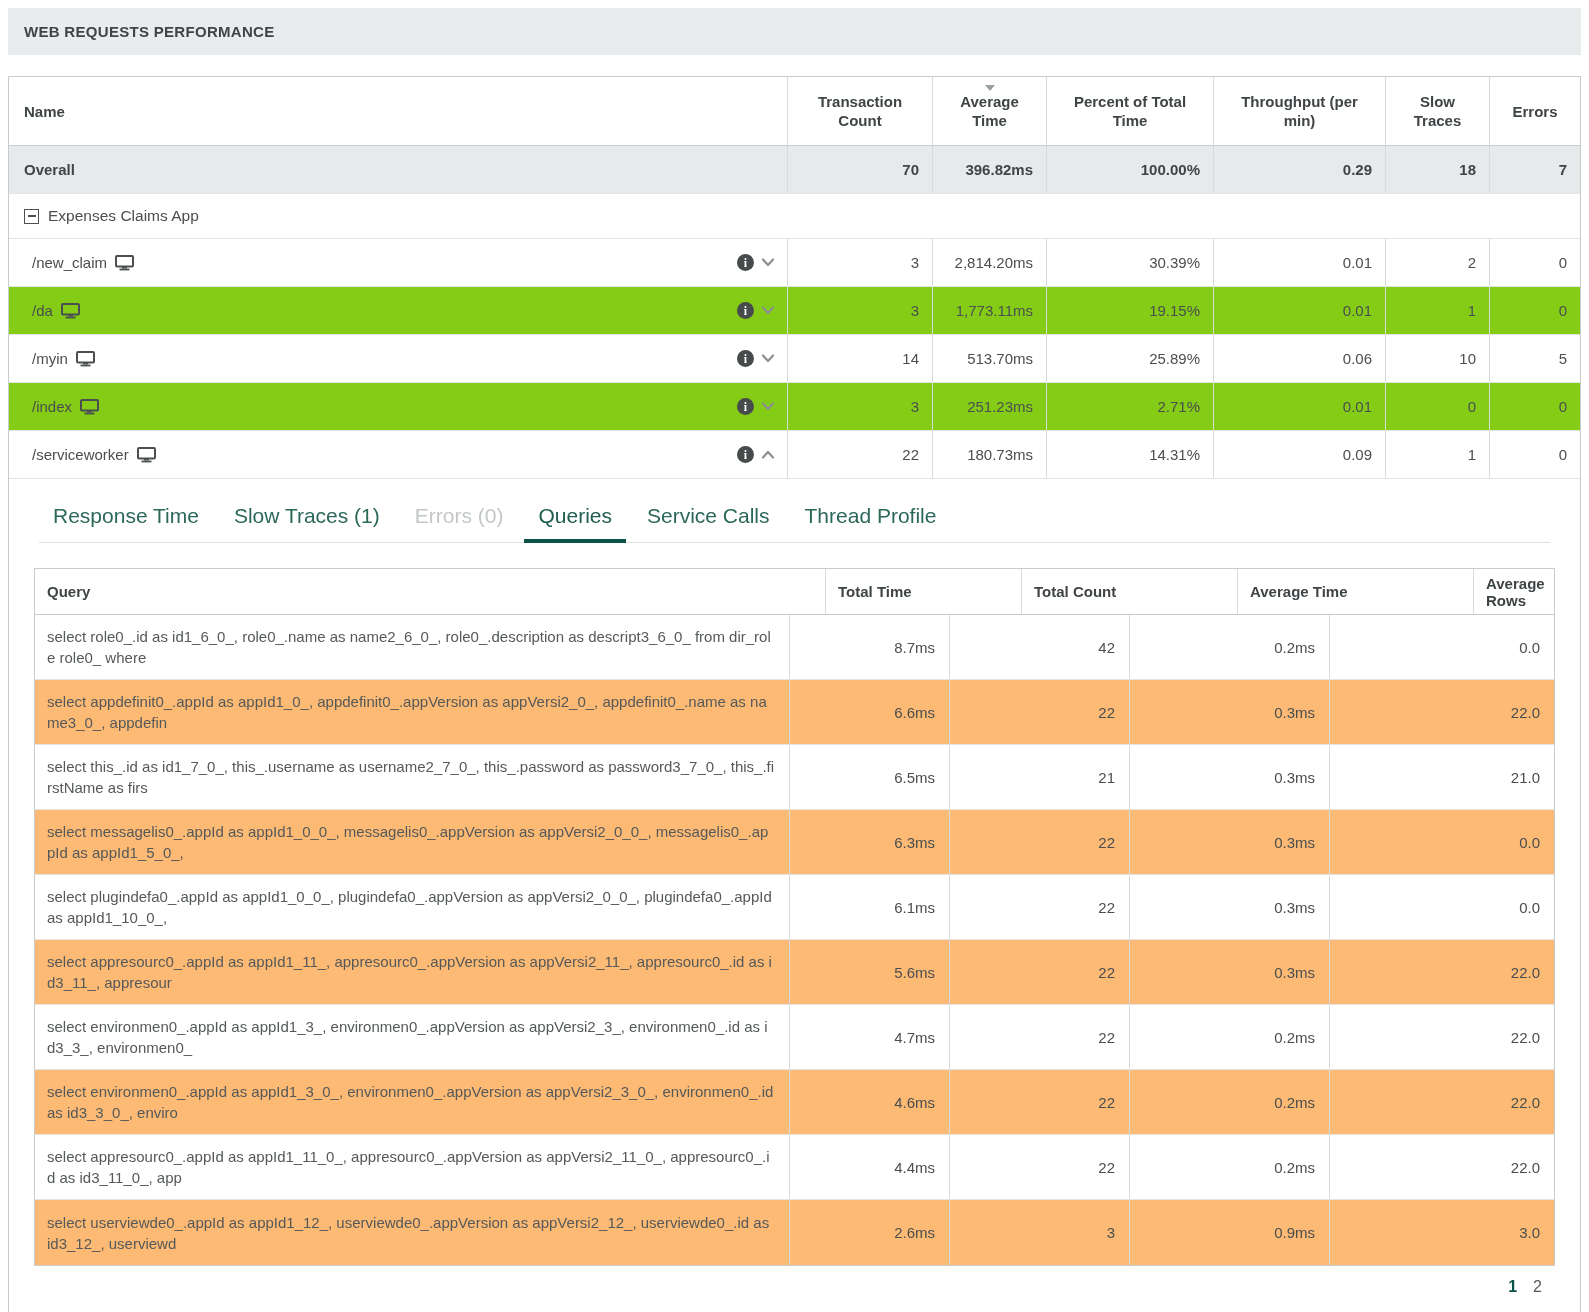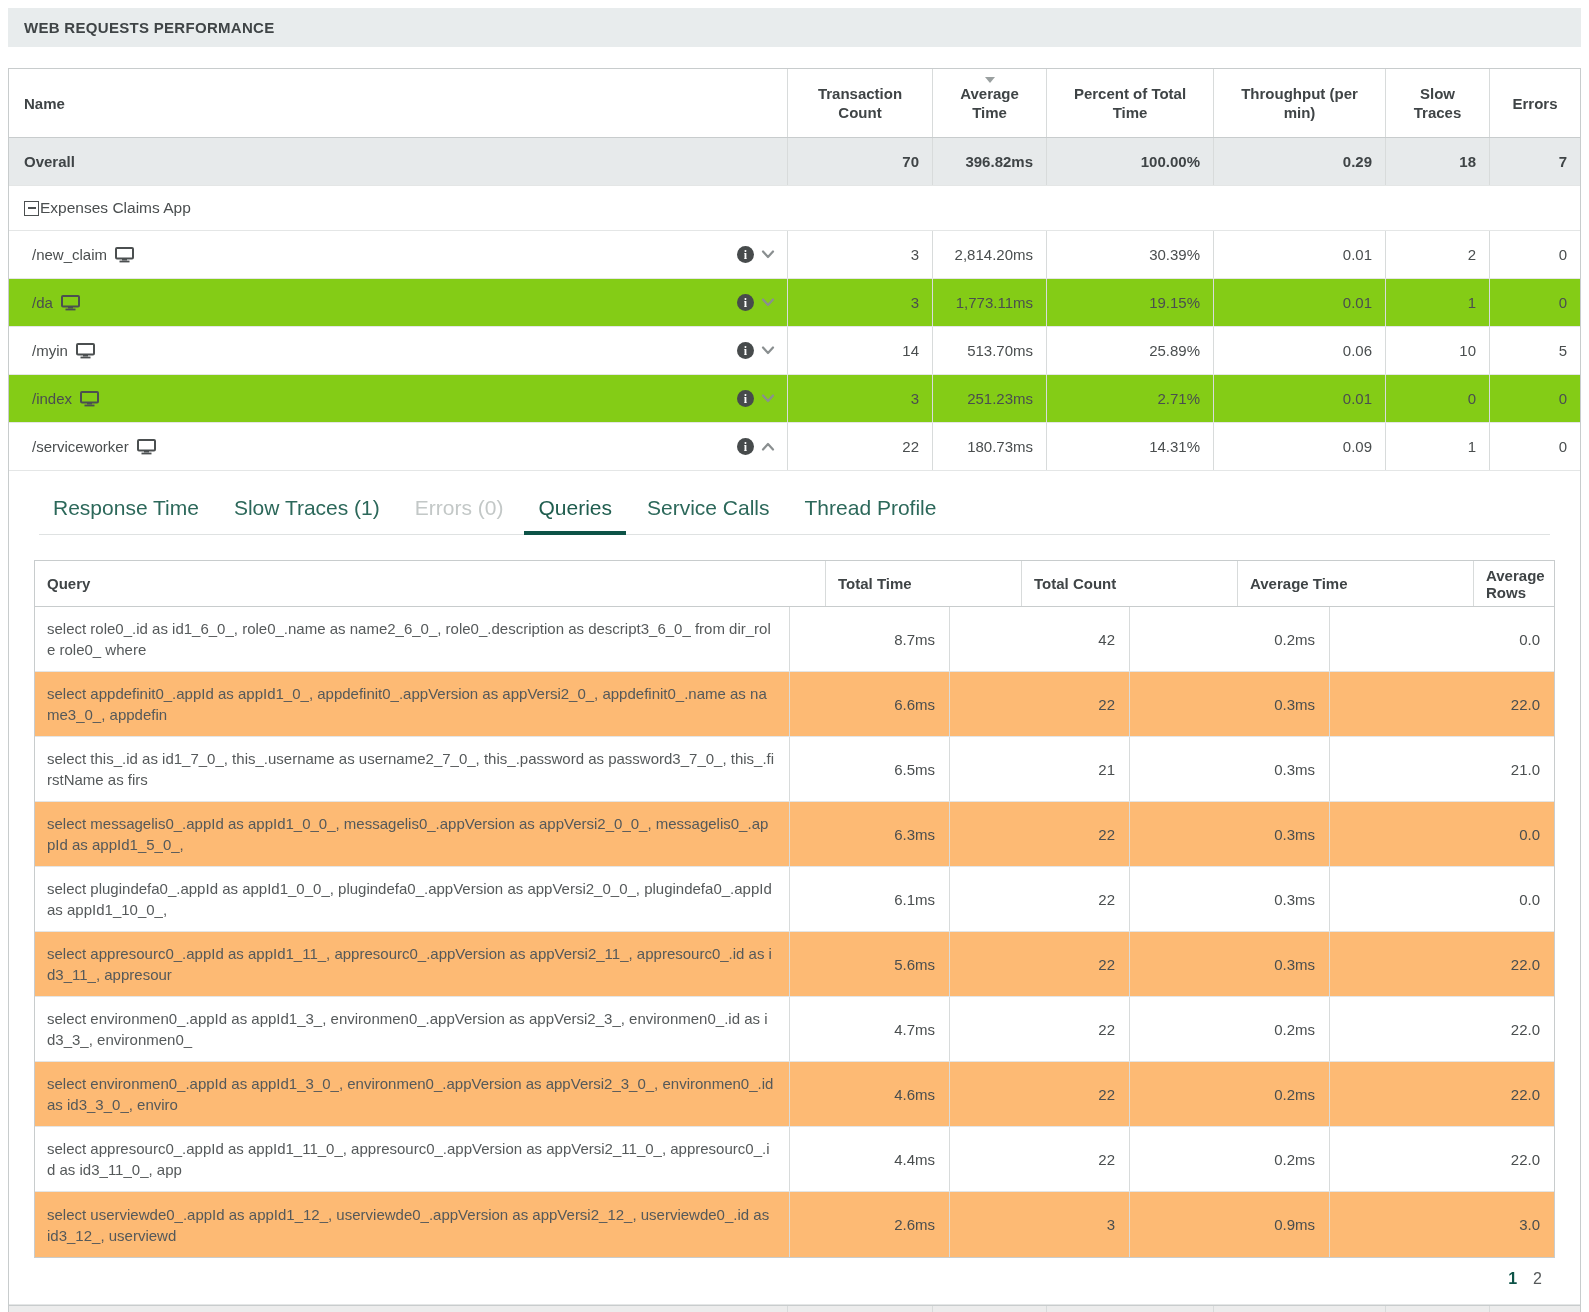--- a/index.html
+++ b/index.html
@@ -6,21 +6,21 @@
   html,body { margin:0; padding:0; }
   body {
     width:1589px; height:1312px; overflow:hidden;
     background:#fff; color:#4a4e4f;
     font-family:"Liberation Sans", sans-serif; font-size:15px;
   }
   .page { margin:8px; }
 
   
   .titlebar {
-    background:#e8eced; height:39px;
+    background:#e8eced; height:47px;
     display:flex; align-items:center; padding-left:16px;
     font-weight:bold; font-size:15px; color:#3f4446; letter-spacing:.3px;
   }
 
   
   .maintable { margin-top:21px; border:1px solid #c8cccd; border-bottom:none; background:#fff; }
   .grid { display:grid; grid-template-columns:778px 145px 114px 167px 172px 104px 91px; }
   .cell { border-left:1px solid #d8dbdb; }
   .cell:first-child { border-left:none; }
 
@@ -36,21 +36,21 @@
     border-top:6px solid #9aa0a0;
   }
 
   .row { height:48px; border-bottom:1px solid #e4e6e6; }
   .overall { background:#e7eaeb; font-weight:bold; color:#3f4446; }
   .namecell { display:flex; align-items:center; gap:8px; padding:0 12px 0 15px; overflow:hidden; }
   .tx .namecell { padding-left:23px; }
   .vcell { display:flex; align-items:center; justify-content:flex-end; padding-right:13px;text-align:right; }
   .tx-alt { background:#84cc16; }
 
-  .group-row { height:45px; display:flex; align-items:center; gap:1px; padding-left:15px; border-bottom:1px solid #e4e6e6; font-size:15.5px; color:#4a4e4f; }
+  .group-row { height:45px; display:flex; align-items:center; gap:9px; padding-left:15px; border-bottom:1px solid #e4e6e6; font-size:15.5px; color:#4a4e4f; }
   .collapse-box { width:15px; height:15px; border:1.5px solid #4b4f50; display:inline-flex; align-items:center; justify-content:center; flex:none; }
   .collapse-box .minus { width:8px; height:1.5px; background:#4b4f50; display:block; }
 
   .controls { margin-left:auto; display:flex; align-items:center; gap:7px; flex:none; }
   .info-icon {
     width:17px; height:17px; border-radius:50%; background:#474b4c; color:#fff;
     display:inline-flex; align-items:center; justify-content:center;
     font-family:"Liberation Serif", serif; font-weight:bold; font-size:12px; line-height:1;
   }
   .chev { display:inline-flex; }

